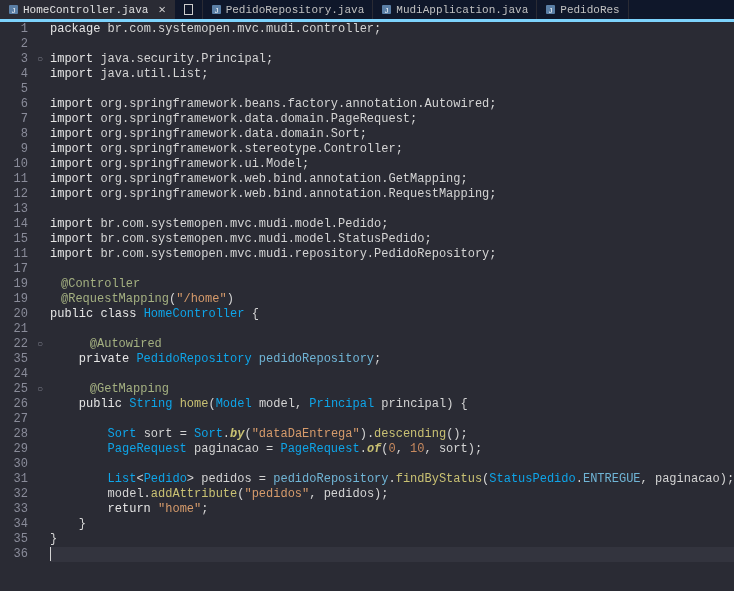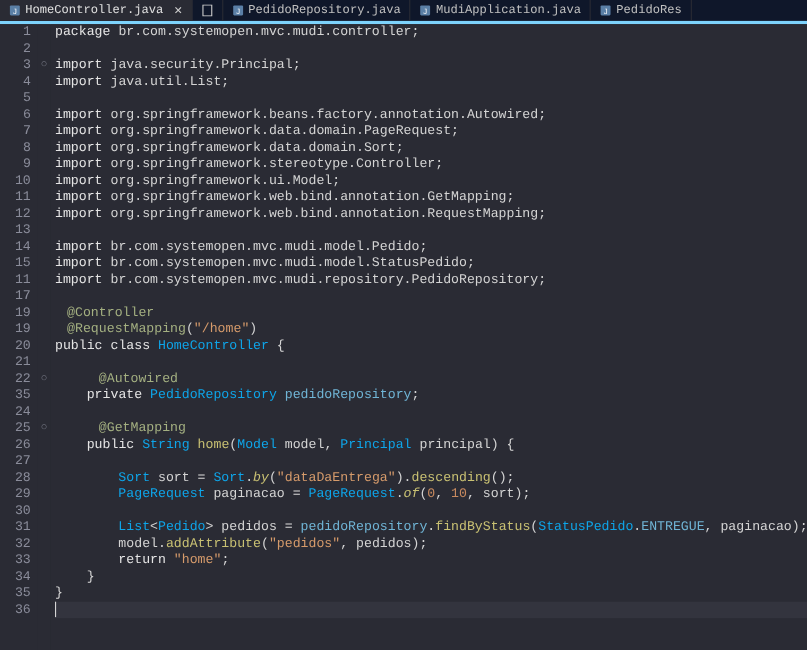--- a/index.html
+++ b/index.html
@@ -79,21 +79,21 @@
   font-size: 10px;
 }
 .kw { color: #e5e5e5; }
 .pkg { color: #d4d4d4; }
 .type { color: #0ea5e9; }
 .ann { color: #a4b081; margin-left: 11px; }
 .str { color: #d69b6b; }
 .call { color: #c9c173; }
 .num { color: #c88a5f; }
 .enum-const { color: #70b5d6; margin-top: 21px; }
-.static-call { color: #c9c173; font-style: italic; }
+.static-call { color: #c9c173; font-style: italic; font-weight: bold; }
 .field { color: #70b5d6; }
 .cursor-line {
   background: #33343e;
 }
 .cursor {
   display: inline-block;
   width: 1px;
   height: 14px;
   background: #d4d4d4;
   vertical-align: text-bottom;

